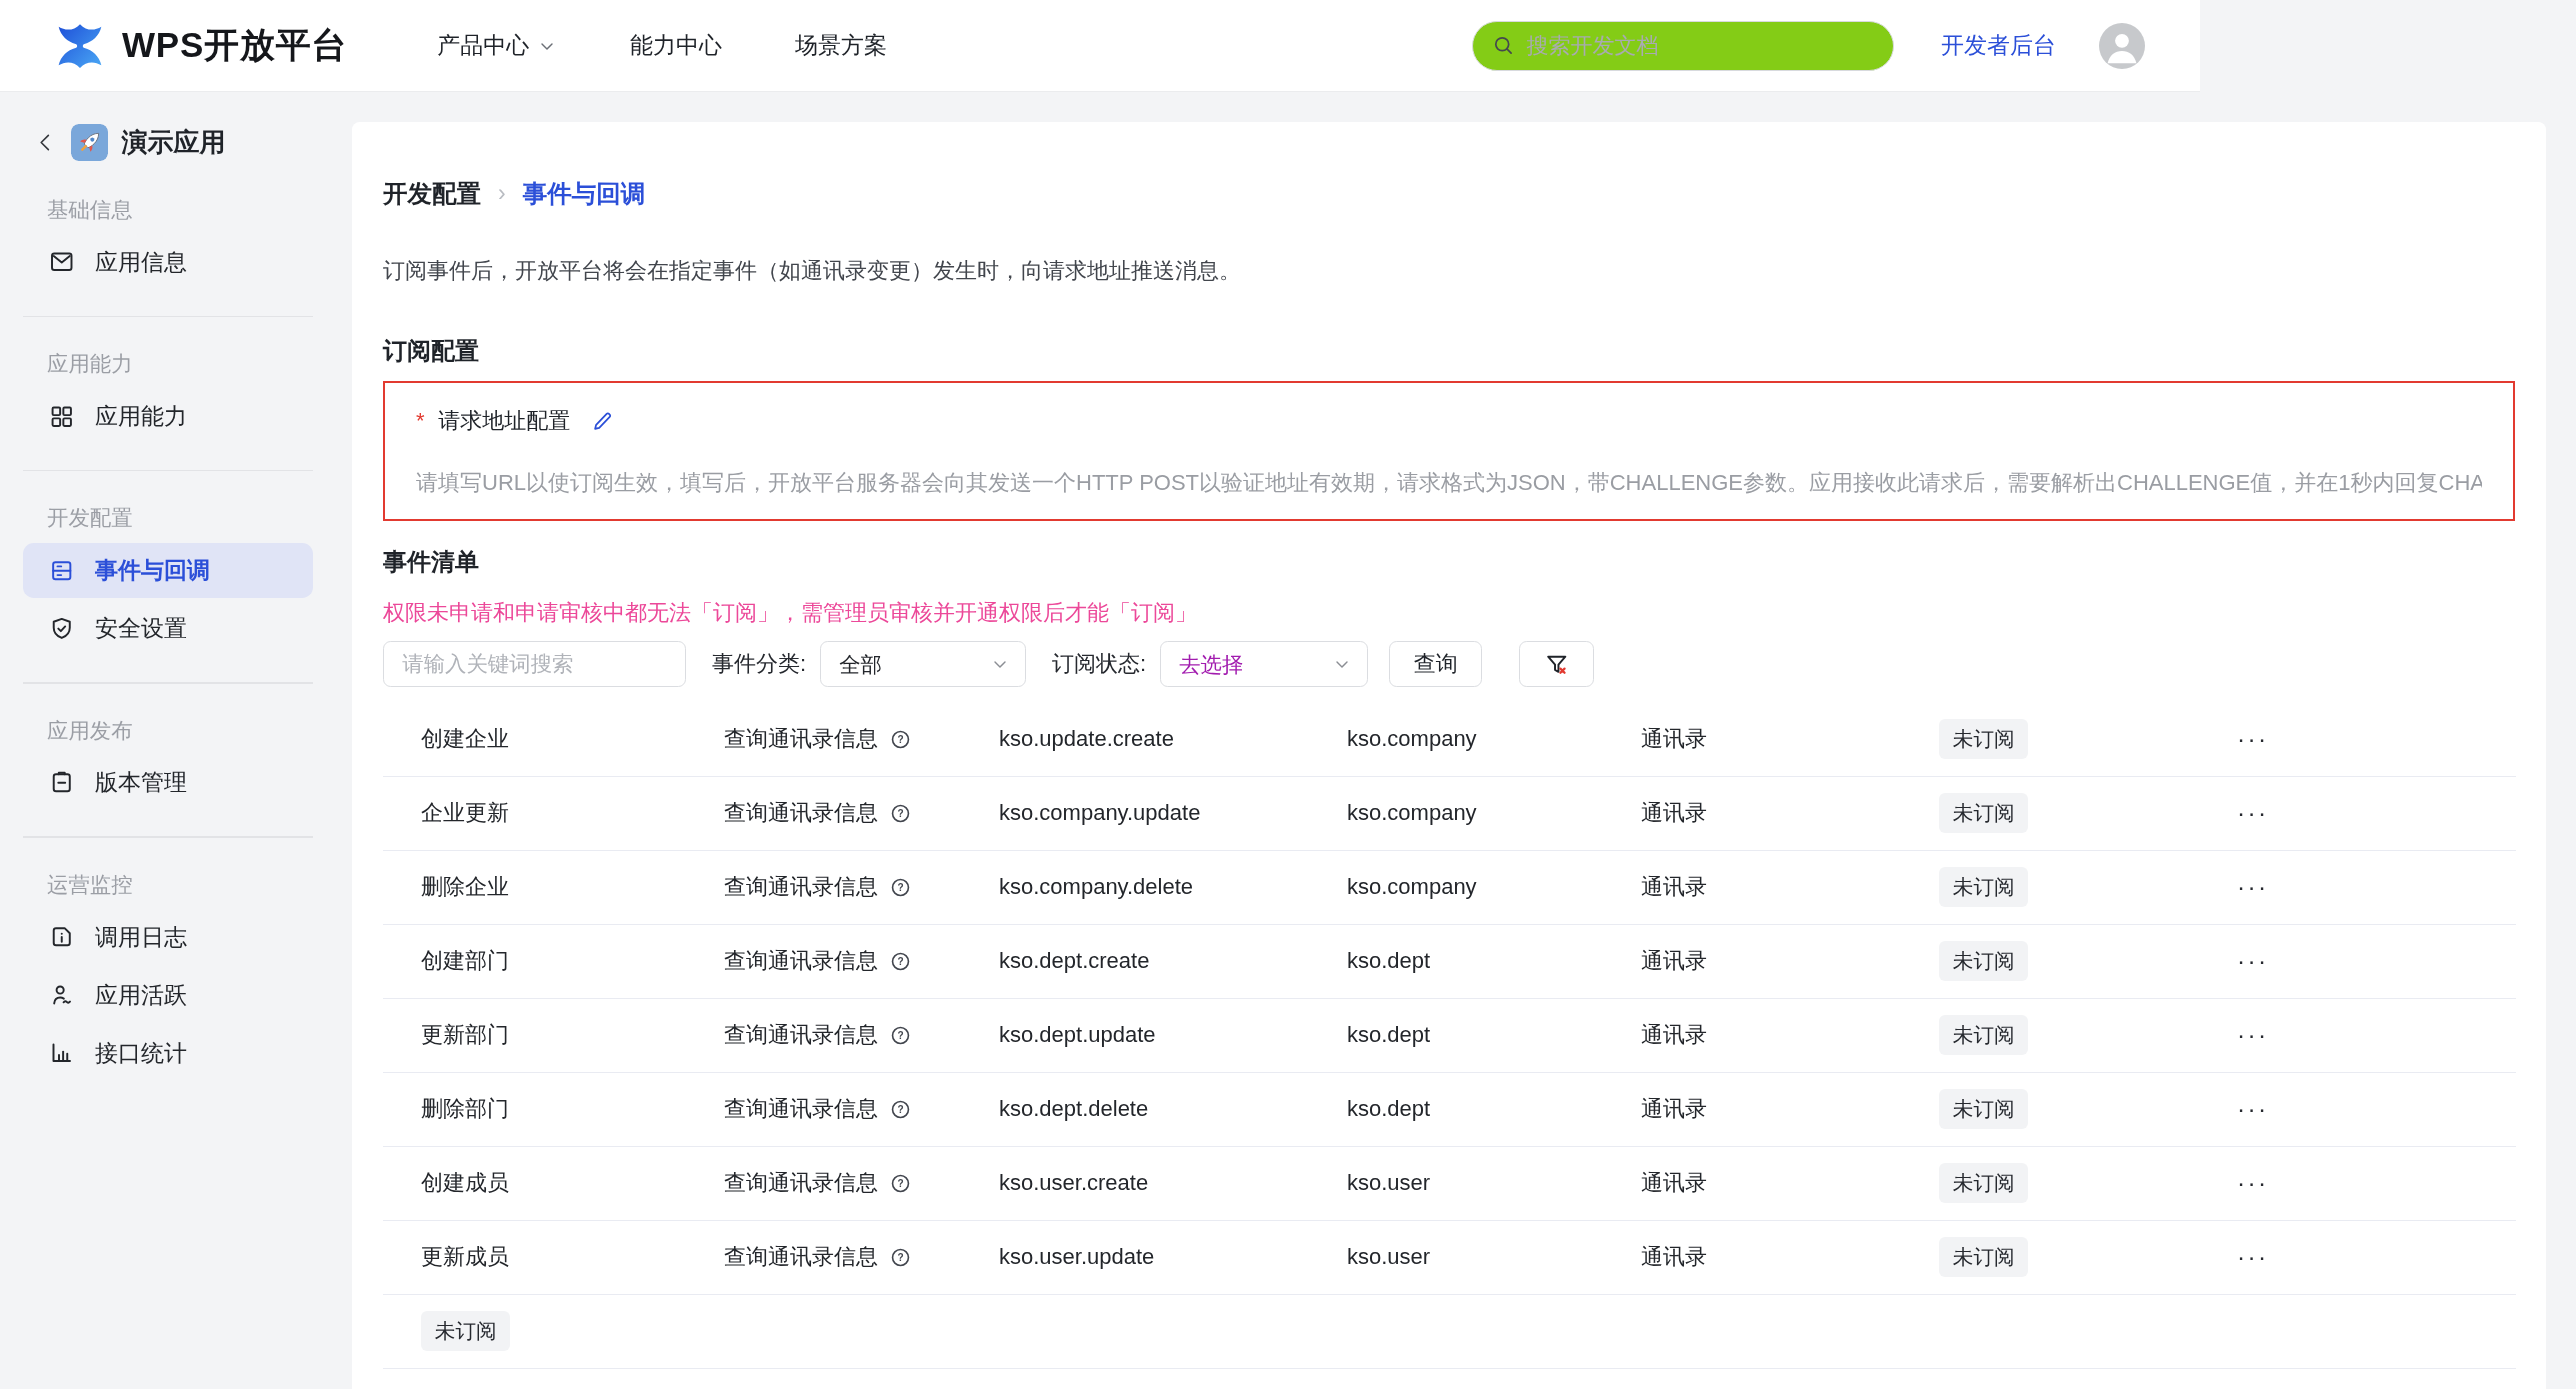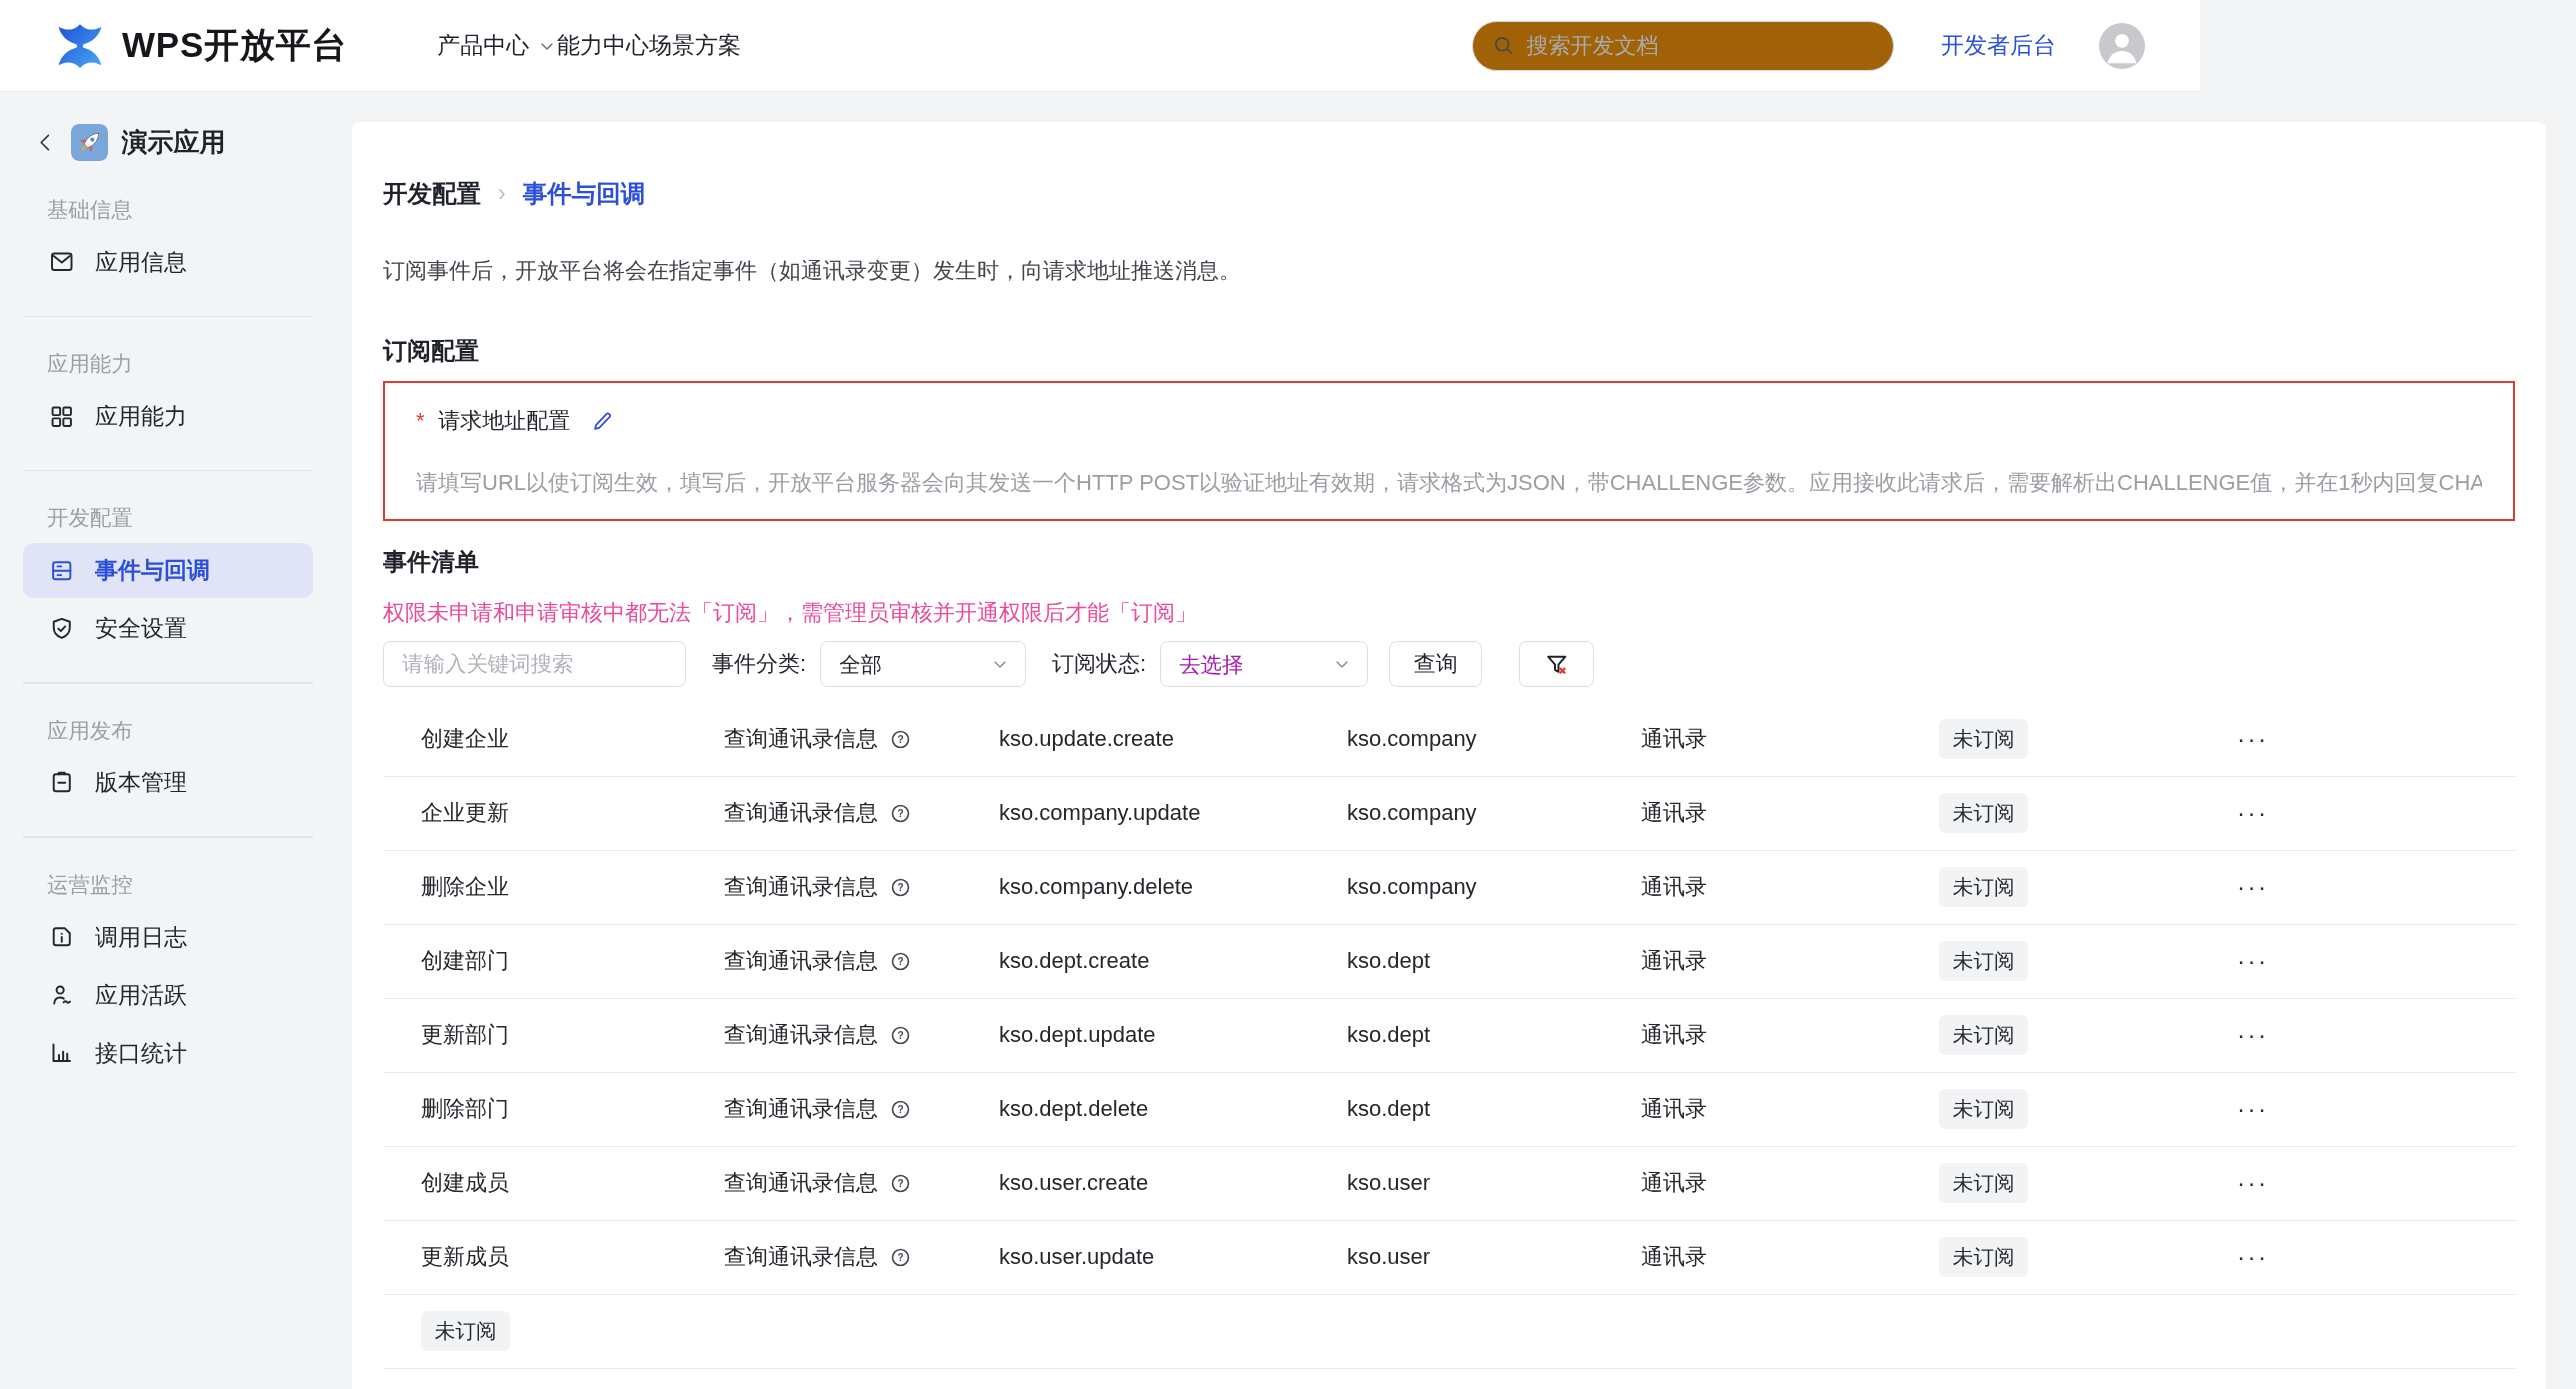--- a/index.html
+++ b/index.html
@@ -6,25 +6,25 @@
   html,body { width:2576px; height:1390px; overflow:hidden;
     font-family:"Liberation Sans","DejaVu Sans",sans-serif; background:#f3f4f6; color:#1f2329; }
   svg { display:block; }
   .ic { fill:none; stroke:currentColor; stroke-width:1.7; stroke-linecap:round; stroke-linejoin:round; }
 
   
   .header { position:absolute; top:0; left:0; width:2200px; height:92px; background:#fff;
     border-bottom:1.5px solid #ebecee; display:flex; align-items:center; padding:0 55px; z-index:5; }
   .logo { display:flex; align-items:center; gap:17px; }
   .logo-text { font-size:35px; font-weight:800; color:#15171b; letter-spacing:0.8px; }
-  .nav { display:flex; align-items:center; margin-left:90px; }
+  .nav { display:flex; align-items:center; gap:73px; margin-left:90px; }
   .nav-item { display:flex; align-items:center; gap:7.6px; font-size:23px; color:#1f2329; cursor:pointer; }
   .nav-item svg { color:#6b6f76; }
   .search { margin-left:auto; width:422px; height:50px; border:1.5px solid #d8dade; border-radius:26px;
-    display:flex; align-items:center; padding:0 18.3px; gap:10.7px; background:#a16207;justify-content:space-between; }
+    display:flex; align-items:center; padding:0 18.3px; gap:10.7px; background:#84cc16;justify-content:space-between; }
   .search input { border:none; outline:none; flex:1; font-size:22px; color:#1f2329; background:transparent;
     font-family:inherit; }
   .search input::placeholder { color:#a8abb1; }
   .search svg { color:#45484e; }
   .console-link { margin-left:47px; font-size:23px; color:#2b4fd8; cursor:pointer; }
   .avatar { margin-left:43px; width:46px; height:46px; border-radius:50%; background:#c7c9cc; position:relative;
     overflow:hidden; cursor:pointer; }
 
   
   .sidebar { position:absolute; top:92px; left:0; width:336px; bottom:0; padding-top:32px; }

